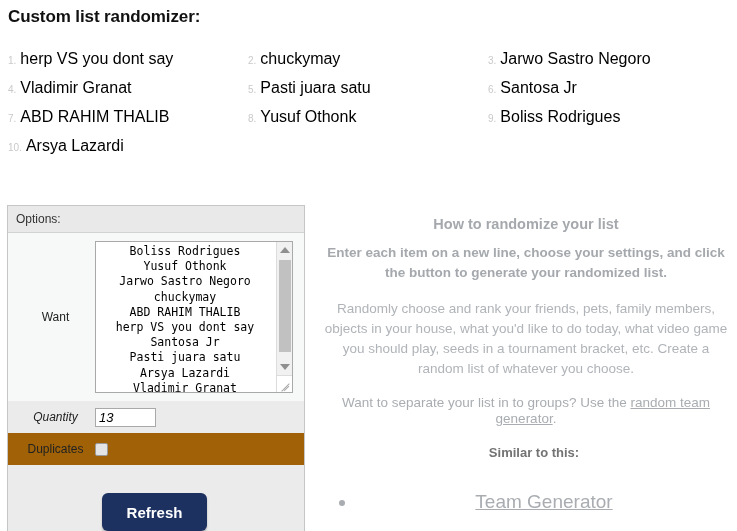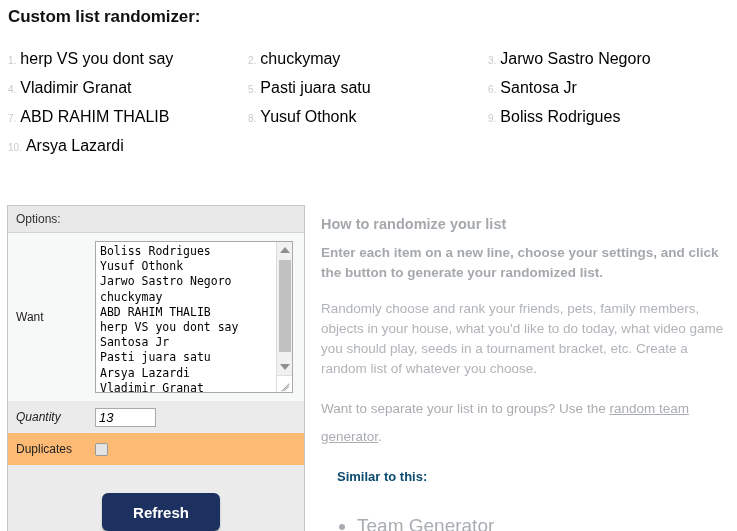--- a/index.html
+++ b/index.html
@@ -59,20 +59,21 @@
     white-space: nowrap;
   }
 
   
   .lower {
     position: absolute;
     left: 0;
     top: 205px;
     width: 737px;
     height: 326px;
+    text-align: center;
   }
 
   
   .options-panel {
     position: absolute;
     left: 7px;
     top: 0;
     width: 298px;
     height: 326px;
     border: 1px solid #c6c6c6;
@@ -103,21 +104,21 @@
     background: #f7f8f8;
     height: 168px;
     align-items: center;
   }
   .opt-row.quantity-row {
     background: #ebebeb;
     height: 32px;
     font-style: italic;
   }
   .opt-row.duplicates-row {
-    background: #fdba74;
+    background: #a16207;
     height: 32px;
   }
   .opt-row.button-row {
     background: #ebebeb;
     height: 94px;
     align-items: center;
     justify-content: flex-start;
     padding-left: 0;
   }
   .opt-label {
@@ -228,21 +229,21 @@
     width: 13px;
     height: 13px;
     border: 1px solid #9a9a9a;
     background: #e4e4e4;
     box-sizing: border-box;
     border-radius: 2px;
   }
   
   .refresh-btn {
     margin-left: 94px;
-    width: 118px;
+    width: 105px;
     height: 38px;
     background: #1d3160;
     color: #ffffff;
     border: none;
     border-radius: 6px;
     font-family: "Liberation Sans", sans-serif;
     font-size: 15px;
     font-weight: bold;
     box-shadow: 0 2px 2px rgba(0,0,0,0.25);
     cursor: pointer;
@@ -273,32 +274,32 @@
   }
   .help .body {
     margin: 16px 0 0 0;
     font-size: 13.5px;
     line-height: 20px;
     color: #b0b4b8;
   }
   .help .groups {
     margin: 16px 0 0 0;
     font-size: 13.5px;
-    line-height: 28px;
+    line-height: 16px;
     color: #a9adb1;
   }
   .help a {
     color: #a9adb1;
     text-decoration: underline;
   }
   .help h3 {
     margin: 18px 0 0 16px;
     font-size: 13px;
     font-weight: bold;
-    color: #0c4a6e;
+    color: #737373;
   }
   .help ul {
     margin: 6px 0 0 0;
     padding-left: 36px;
     list-style: disc;
   }
   .help ul li {
     font-size: 19px;
     line-height: 20px;
     color: #a9adb1;

